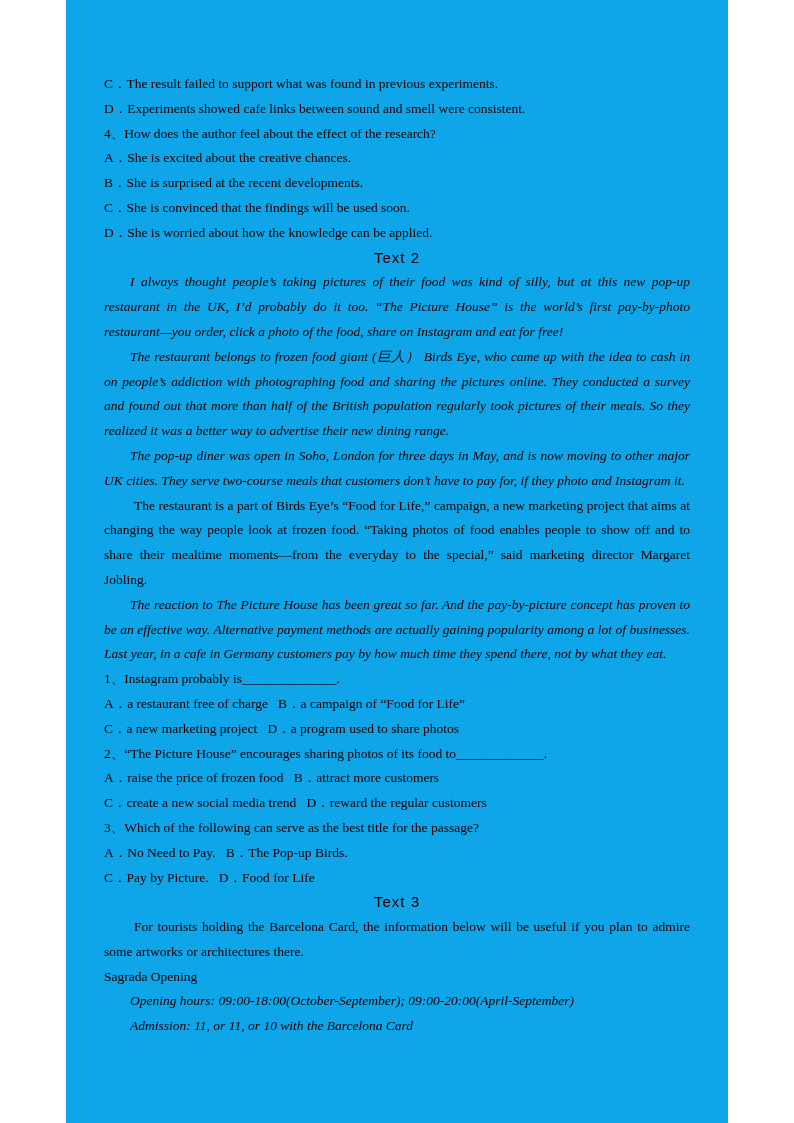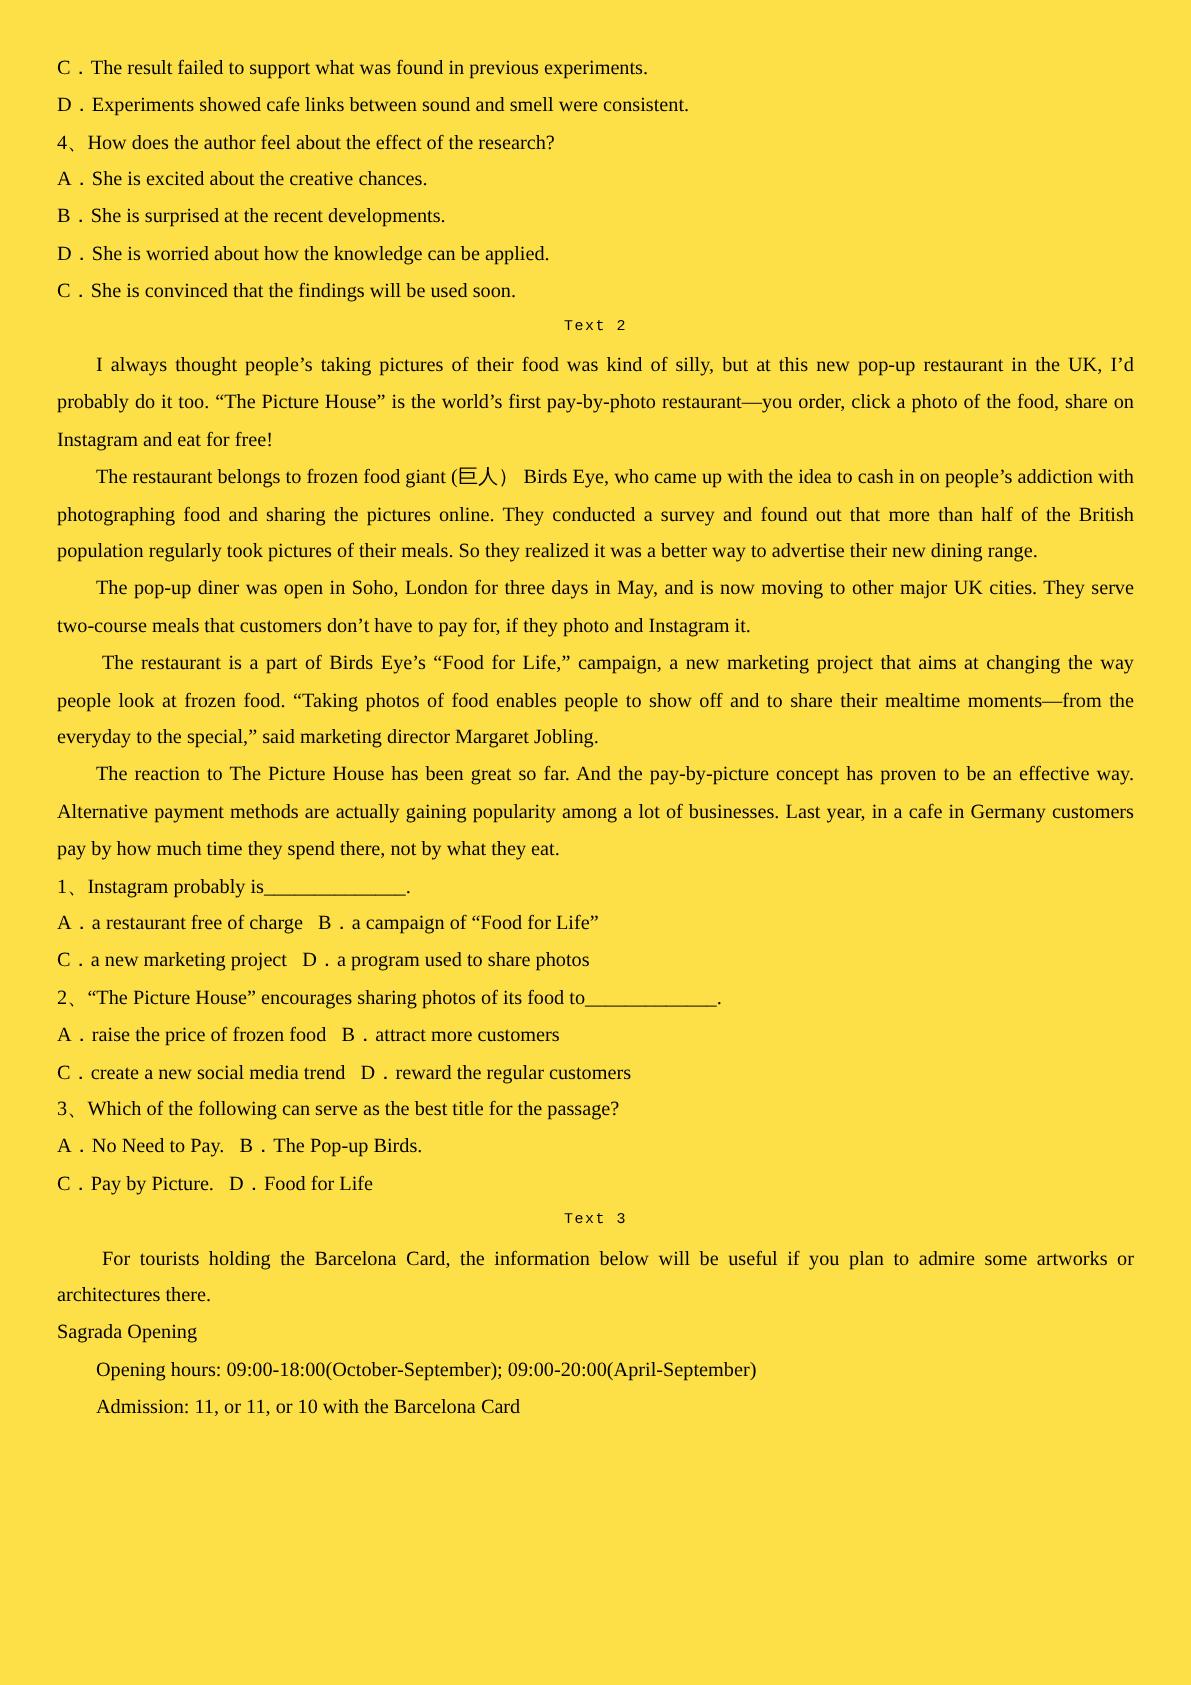--- a/index.html
+++ b/index.html
@@ -2,63 +2,64 @@
 <html><head>
 <meta charset="utf-8">
 <style>
   html, body {
     margin: 0;
     padding: 0;
     background: #ffffff;
   }
   .page {
     box-sizing: border-box;
-    width: 794px;
+    width: 662px;
     min-height: 1123px;
     margin: 0 auto;
-    padding: 33px 38px 40px 38px;
-    background: #fde047;
+    padding: 72px 38px 40px 38px;
+    background: #0ea5e9;
     color: #000000;
     font-family: "Liberation Serif", serif;
     font-size: 13.5px;
     line-height: 24.8px;
   }
   .page p {
     margin: 0;
   }
   .para {
     text-align: justify;
   }
   .indent {
     text-indent: 26px;
+    font-style: italic;
   }
   .indent-lg {
     text-indent: 30px;
   }
   .heading {
     text-align: center;
-    font-family: Liberation Mono, monospace;
-    font-size: 10px;
+    font-family: Liberation Sans, sans-serif;
+    font-size: 15px;
     letter-spacing: 1px;
   }
   .option, .question, .line {
     white-space: pre-wrap;
   }
 </style>
 </head>
 <body>
 
 <div class="page">
     <p class="block option">C．The result failed to support what was found in previous experiments.</p>
     <p class="block option">D．Experiments showed cafe links between sound and smell were consistent.</p>
     <p class="block question">4、How does the author feel about the effect of the research?</p>
     <p class="block option">A．She is excited about the creative chances.</p>
     <p class="block option">B．She is surprised at the recent developments.</p>
+    <p class="block option">C．She is convinced that the findings will be used soon.</p>
     <p class="block option">D．She is worried about how the knowledge can be applied.</p>
-    <p class="block option">C．She is convinced that the findings will be used soon.</p>
     <p class="block heading">Text 2</p>
     <p class="block para indent">I always thought people’s taking pictures of their food was kind of silly, but at this new pop-up restaurant in the UK, I’d probably do it too. “The Picture House” is the world’s first pay-by-photo restaurant—you order, click a photo of the food, share on Instagram and eat for free!</p>
     <p class="block para indent">The restaurant belongs to frozen food giant (巨人） Birds Eye, who came up with the idea to cash in on people’s addiction with photographing food and sharing the pictures online. They conducted a survey and found out that more than half of the British population regularly took pictures of their meals. So they realized it was a better way to advertise their new dining range.</p>
     <p class="block para indent">The pop-up diner was open in Soho, London for three days in May, and is now moving to other major UK cities. They serve two-course meals that customers don’t have to pay for, if they photo and Instagram it.</p>
     <p class="block para indent-lg">The restaurant is a part of Birds Eye’s “Food for Life,” campaign, a new marketing project that aims at changing the way people look at frozen food. “Taking photos of food enables people to show off and to share their mealtime moments—from the everyday to the special,” said marketing director Margaret Jobling.</p>
     <p class="block para indent">The reaction to The Picture House has been great so far. And the pay-by-picture concept has proven to be an effective way. Alternative payment methods are actually gaining popularity among a lot of businesses. Last year, in a cafe in Germany customers pay by how much time they spend there, not by what they eat.</p>
     <p class="block question">1、Instagram probably is______________.</p>
     <p class="block option">A．a restaurant free of charge   B．a campaign of “Food for Life”</p>
     <p class="block option">C．a new marketing project   D．a program used to share photos</p>
     <p class="block question">2、“The Picture House” encourages sharing photos of its food to_____________.</p>

